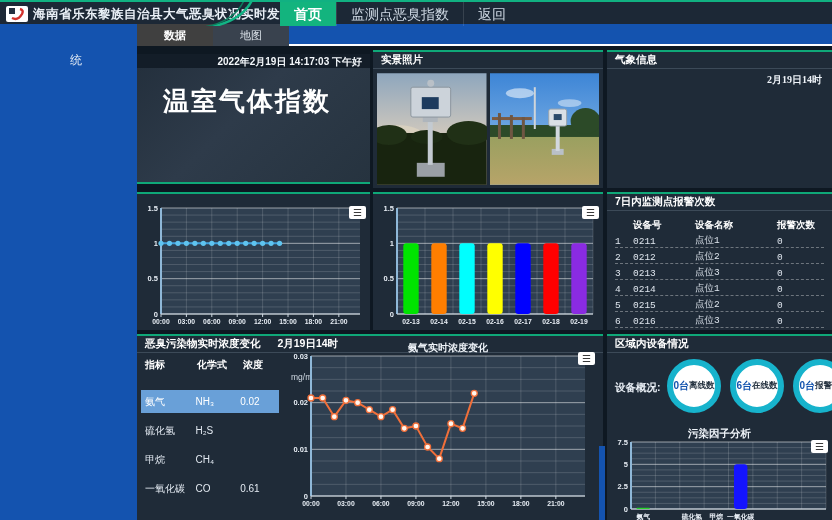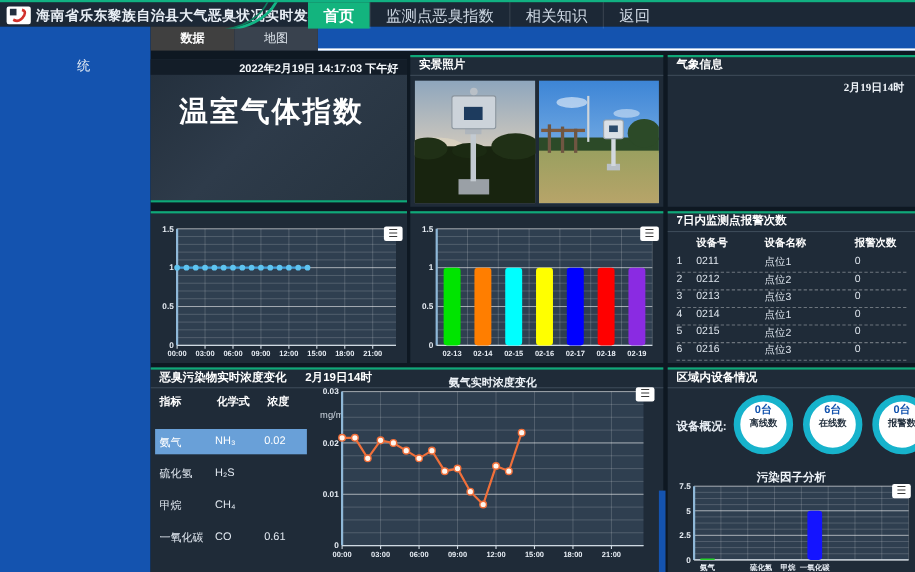--- a/index.html
+++ b/index.html
@@ -47,41 +47,41 @@
   .weather-time{text-align:right;padding:4px 10px;font-size:10px;color:#eef3f8;font-weight:bold;}
   
   #p-chart1{left:0;top:146px;width:233px;height:138px;}
   #p-chart2{left:236px;top:146px;width:230px;height:138px;}
   #p-alarm{left:470px;top:146px;width:225px;height:138px;}
   .chart-wrap{position:relative;}
   .menu-icon{position:absolute;width:17px;height:13px;background:#fff;border-radius:2px;color:#3a3a3a;
              font-size:10px;line-height:13px;text-align:center;font-weight:bold;cursor:pointer;}
   
   .al-table{padding:4px 8px 0 8px;}
-  .al-head,.al-row{display:flex;align-items:flex-start;height:15px;font-size:9.5px;}
+  .al-head,.al-row{display:flex;align-items:flex-end;height:15px;font-size:9.5px;font-family:Liberation Mono, monospace;}
   .al-head{color:#fff;font-weight:bold;height:17px;}
   .al-row{color:#dfe6ee;border-bottom:1px dashed rgba(255,255,255,0.35);}
   .al-idx{width:18px;}.al-id{width:62px;}.al-nm{width:82px;}.al-ct{flex:1;}
   
   #p-odor{left:0;top:288px;width:466px;height:186px;}
   .ot{position:absolute;left:0;top:18px;width:146px;}
   .ot-head{display:flex;padding:4px 0 2px 8px;color:#fff;font-size:10px;font-weight:bold;}
   .ot-c1{width:52px;}.ot-c2{width:46px;}.ot-c3{width:40px;}
   .ot-unit{display:block;font-weight:normal;font-size:8.5px;color:#cfd8e2;padding-left:48px;}
   .ot-row{display:flex;align-items:center;height:23px;margin:6px 4px 0 4px;padding-left:4px;
           font-size:10px;color:#e2e9f1;cursor:pointer;}
   .ot-row.hl{background:#69a0d8;color:#fff;}
   #odor-chart{position:absolute;left:146px;top:4px;width:316px;height:178px;}
   
   #p-devices{left:470px;top:288px;width:225px;height:186px;}
   .dev-row{position:relative;height:72px;}
   .dev-label{position:absolute;left:8px;top:28px;font-size:10.5px;color:#e8eef5;font-weight:bold;}
   .circles{position:absolute;left:60px;top:6px;display:flex;gap:9px;}
   .circle{width:42px;height:42px;border-radius:50%;background:#fff;border:6px solid #17b3cc;
-          display:flex;flex-direction:column;align-items:center;}
+          display:flex;flex-direction:row;align-items:center;justify-content:center;}
   .c-count{color:#1353ae;font-weight:bold;font-size:10px;}
   .c-name{color:#24313f;font-size:8.5px;font-weight:bold;}
   .dev-subtitle{text-align:center;font-size:10.5px;font-weight:bold;color:#eef3f8;margin-top:2px;}
   #factor-chart{position:absolute;left:4px;top:102px;width:221px;height:82px;}
   .blue-sliver{position:absolute;left:462px;top:400px;width:6px;height:74px;background:#1453af;}
 </style>
 </head>
 <body>
 
 <div id="app">
@@ -94,21 +94,20 @@
       </svg>
     </div>
     <div class="app-title">海南省乐东黎族自治县大气恶臭状况实时发布系</div>
     <svg class="swoosh" width="70" height="24" viewBox="0 0 70 24">
       <path d="M0 26 Q38 20 48 -4" stroke="#12b485" stroke-width="2.5" fill="none"></path>
       <path d="M-8 26 Q30 22 40 -4" stroke="#0c7d5e" stroke-width="1.5" fill="none"></path>
     </svg>
     <div class="nav" id="nav">
         <div class="nav-item active">首页</div>
         <div class="nav-item">监测点恶臭指数</div>
-        <div class="nav-item">相关知识</div>
         <div class="nav-item">返回</div>
       </div>
   </div>
 
   <div class="side">
     <div class="side-label">统</div>
   </div>
 
   <div class="tabsrow">
     <div class="tabs-blue"></div>

